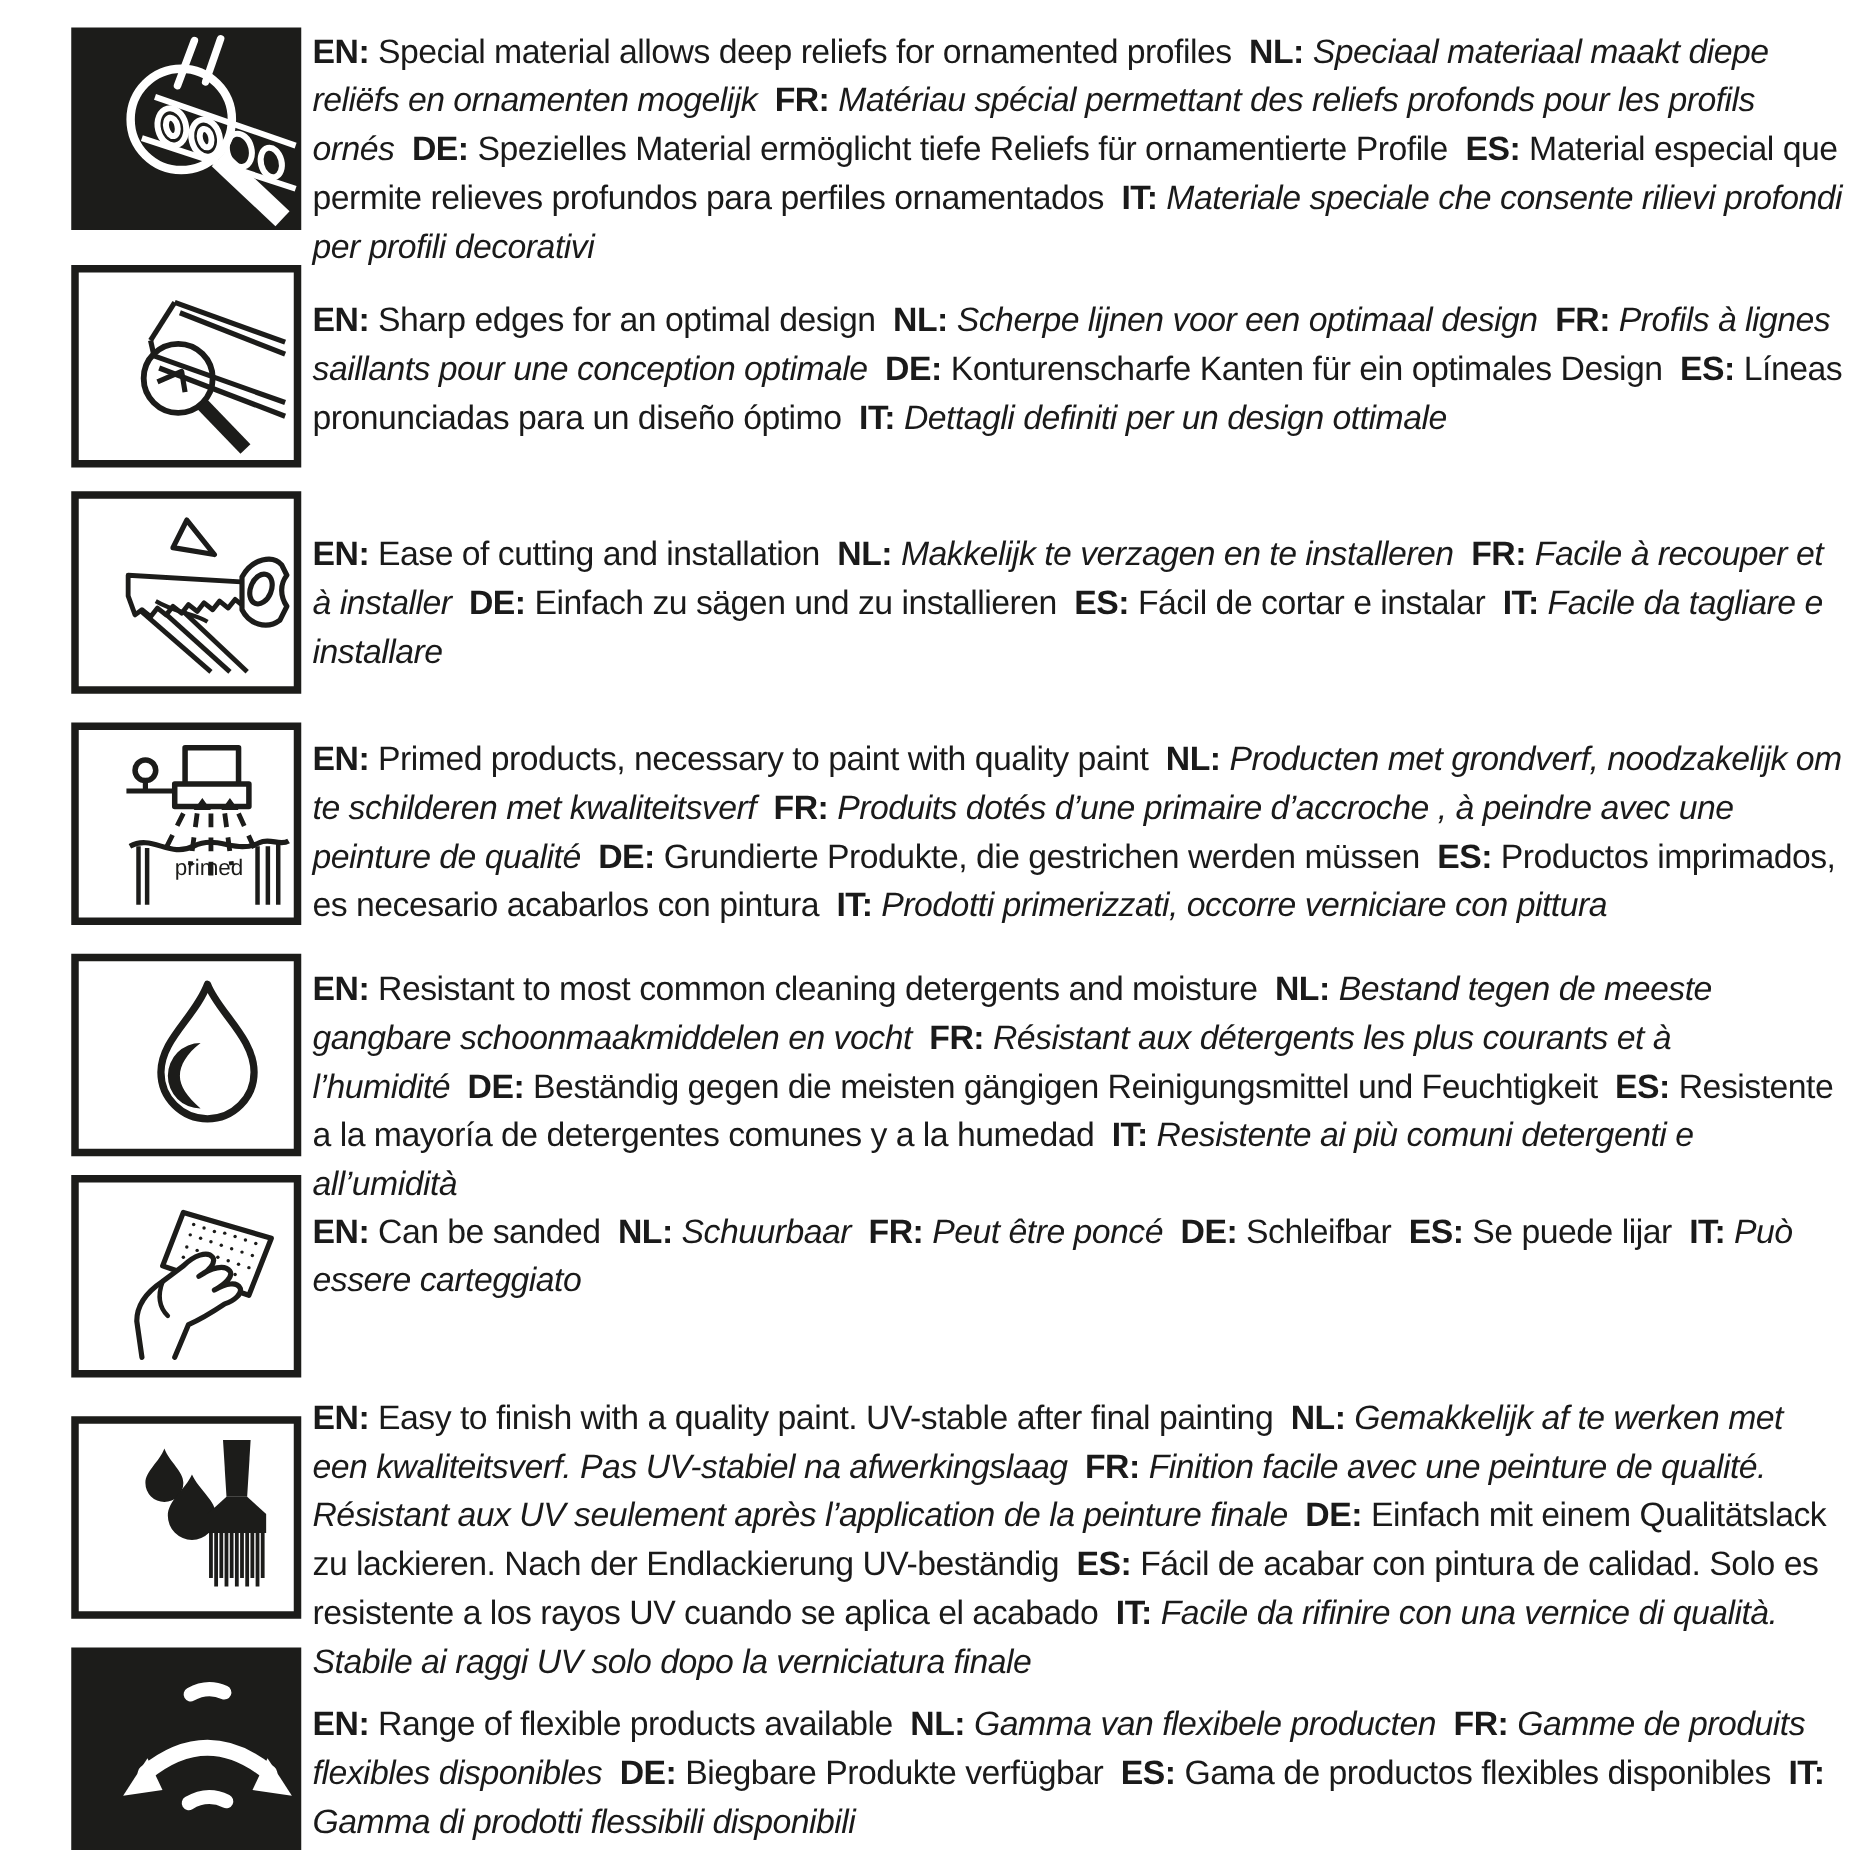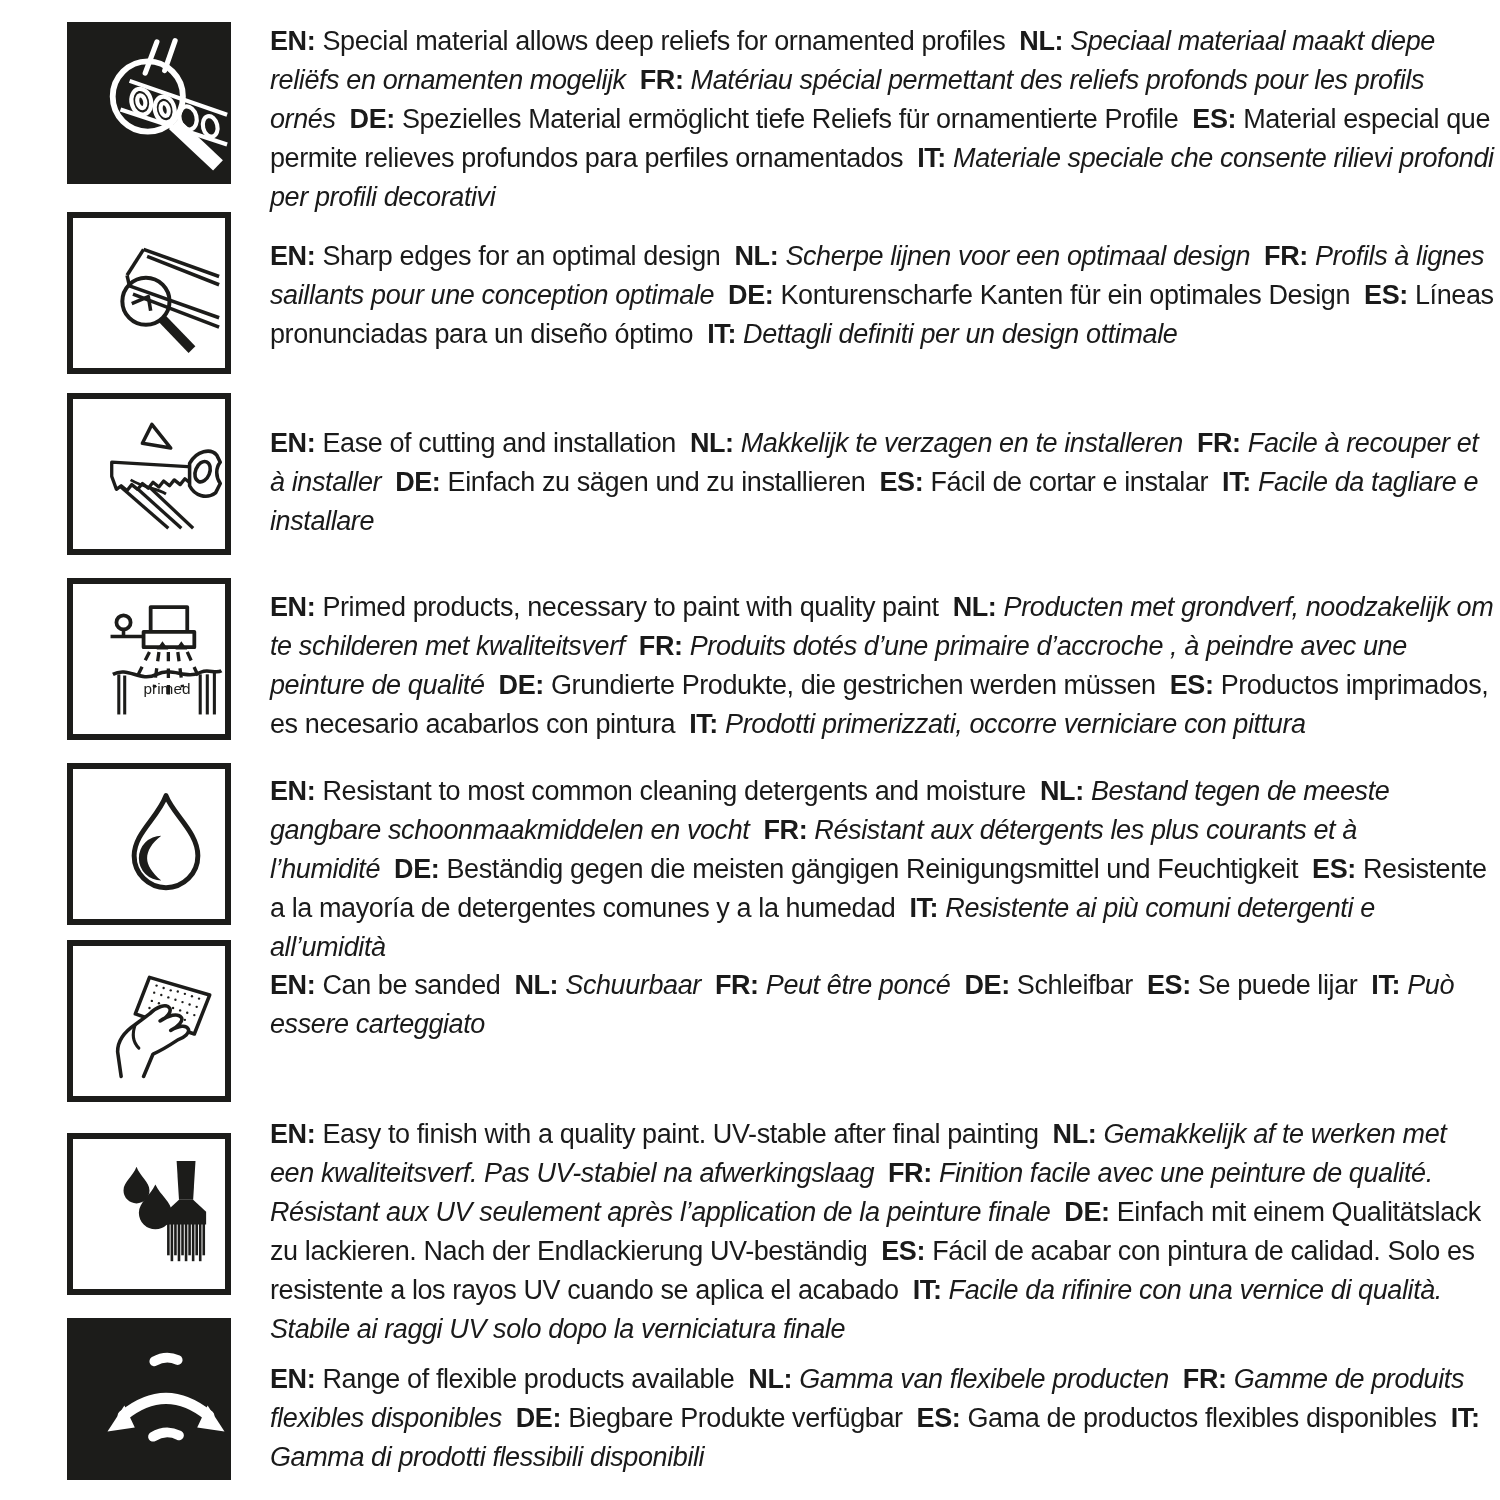--- a/index.html
+++ b/index.html
@@ -3,28 +3,28 @@
 <meta charset="utf-8">
 <style>
   html,body{margin:0;padding:0;}
   body{
     width:1500px;height:1500px;background:#ffffff;
     font-family:"Liberation Sans",sans-serif;color:#1a1a1a;
     position:relative;overflow:hidden;
   }
   .sheet{position:relative;width:1500px;height:1500px;}
   
-  .tile{position:absolute;left:67px;width:164px;height:162px;box-sizing:border-box;padding-left:34px;}
+  .tile{position:absolute;left:57px;width:184px;height:162px;box-sizing:border-box;padding-left:34px;}
   .tile.dark{background:#1c1c1a;}
   .tile.light{background:#ffffff;border:6px solid #1c1c1a;}
   .tile svg{width:100%;height:100%;display:block;}
   
   .tb{
     position:absolute;left:250px;width:1225px;
-    font-size:27px;line-height:39px;letter-spacing:-0.4px;margin-left:20px;
+    font-size:27px;line-height:39px;letter-spacing:-0.4px;
   }
   .lbl{font-weight:bold;}
   .lbl.gap{margin-left:14px;}
   .txt.it{font-style:italic;}
   .ico-text{font-family:"Liberation Sans",sans-serif;}
 </style>
 </head>
 <body>
 
 <div class="sheet">

